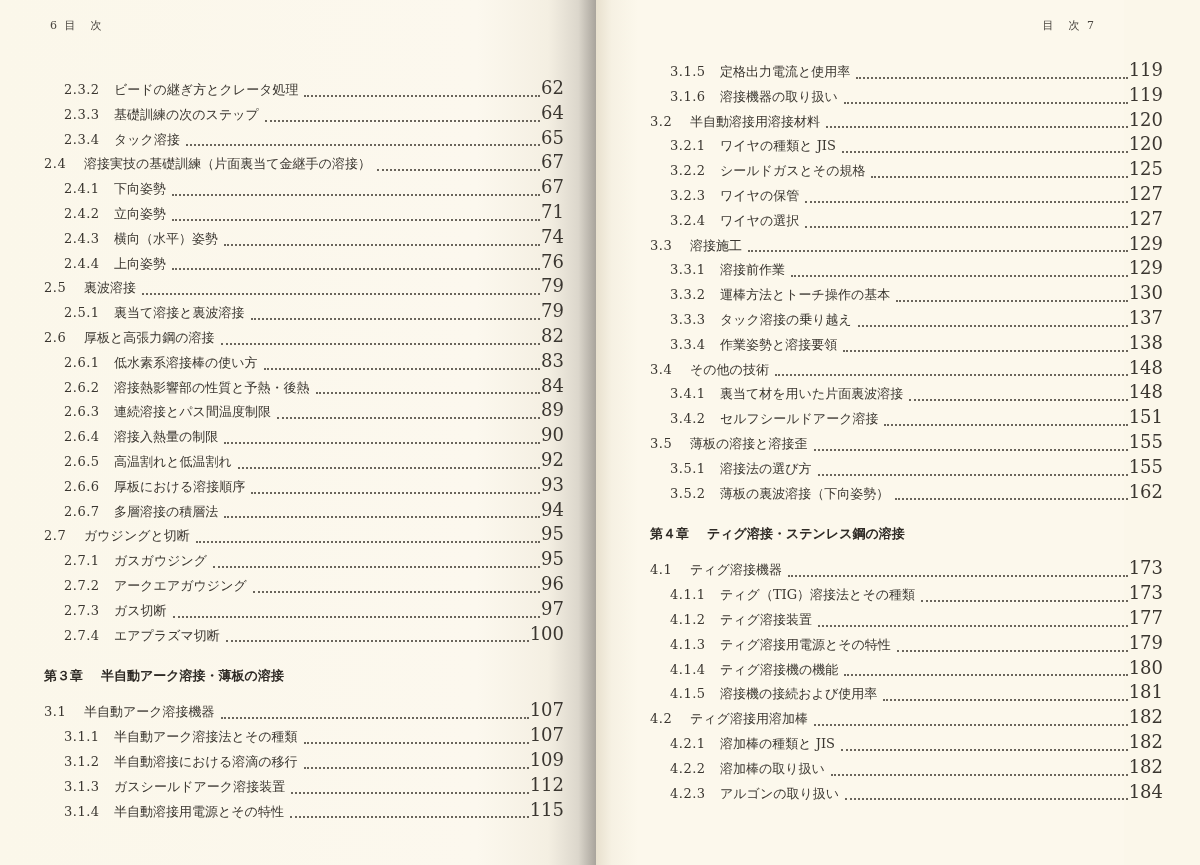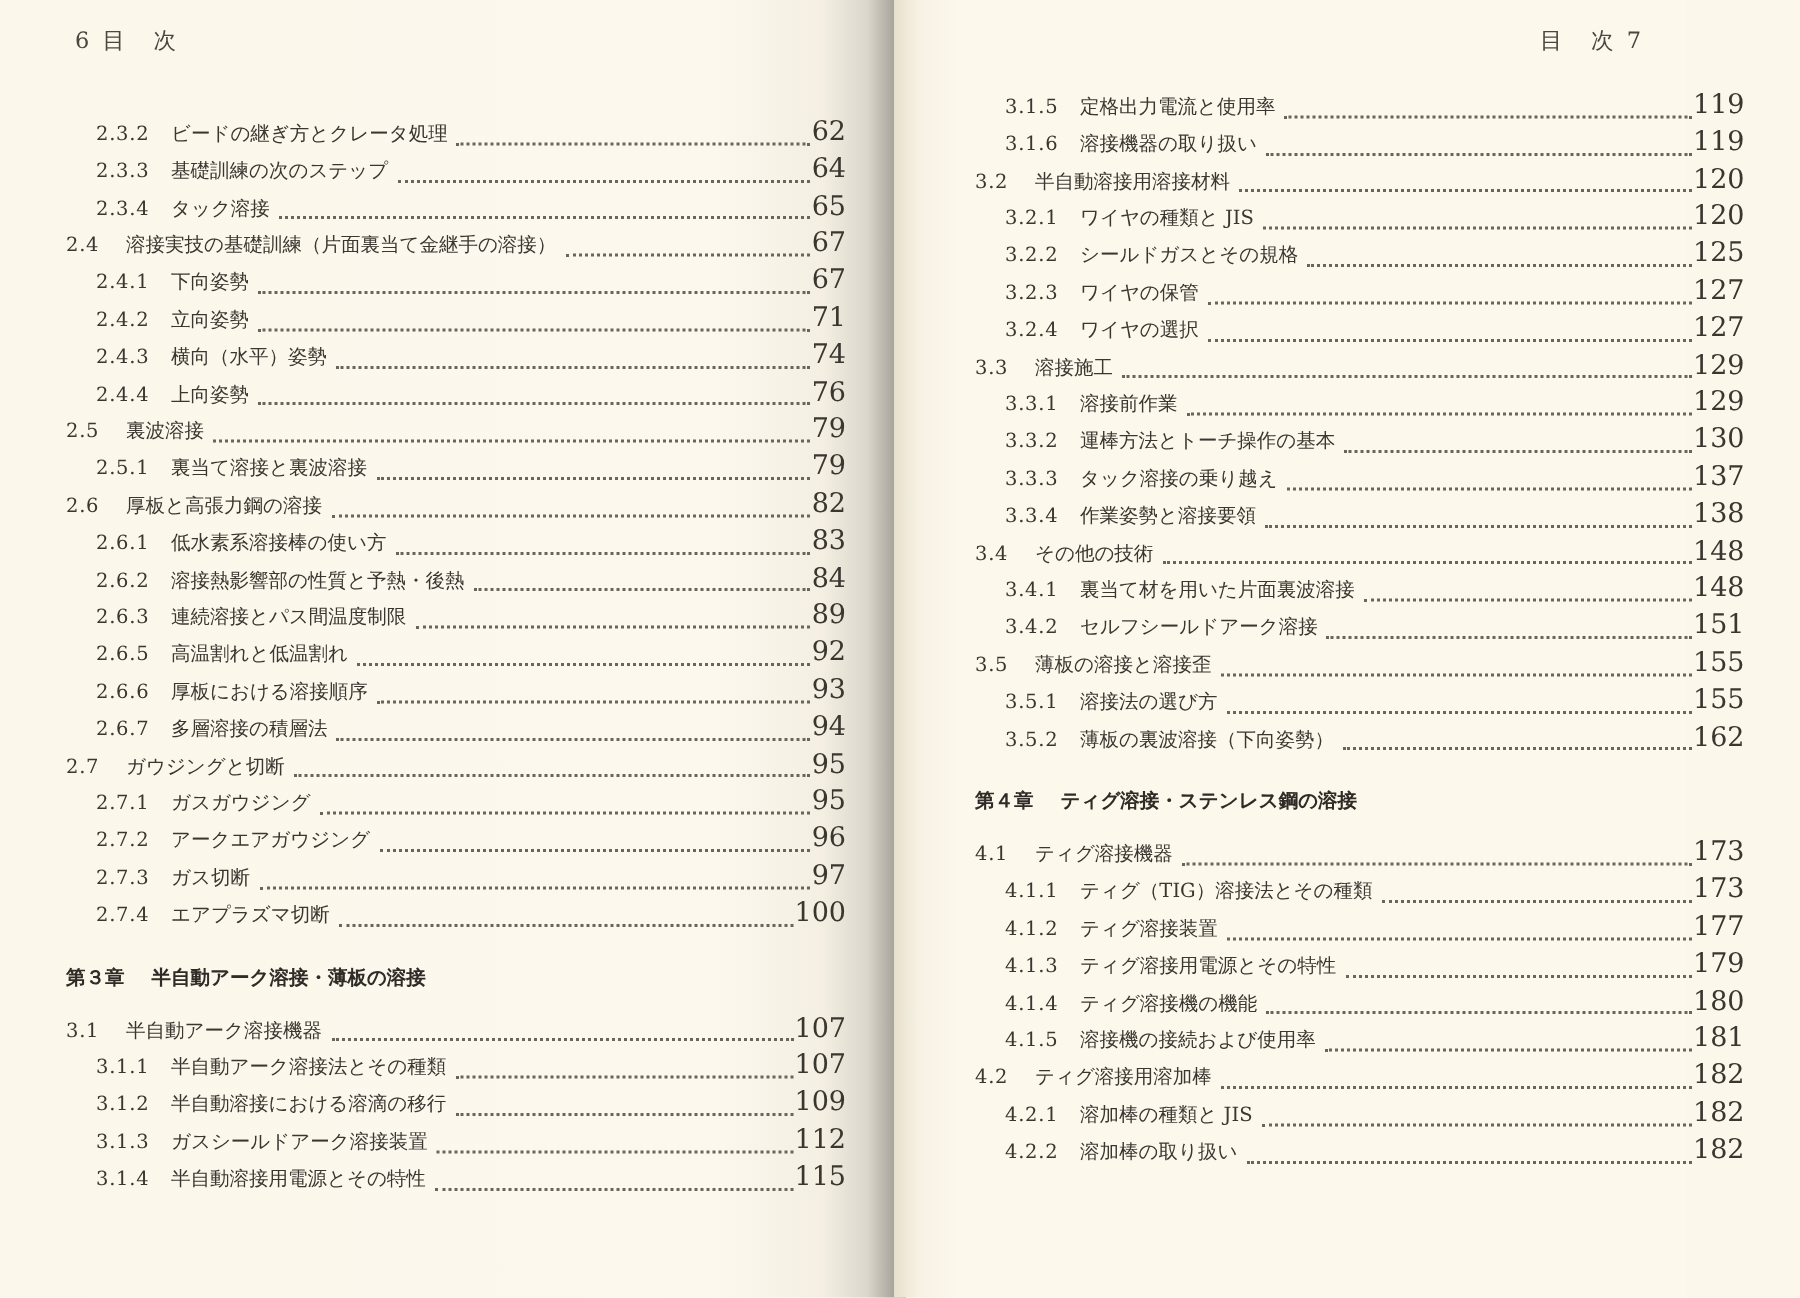--- a/index.html
+++ b/index.html
@@ -14,21 +14,21 @@
     position: absolute; top: 0; height: 865px;
     background: #fcf8ec;
   }
   .page.left { left: 0; width: 596px; background: linear-gradient(to right, #fbf7ea 0%, #fcf8ee 80%, #f4efe2 92%, #dcd7cc 97%, #a9a49c 100%); }
   .page.right { left: 596px; width: 528px; background: linear-gradient(to right, #e8e0ce 0%, #f6f1e3 3%, #fcf8ec 8%, #fcf8ec 100%); }
   .spine {
     position: absolute; left: 596px; top: 0; width: 8px; height: 865px;
     background: linear-gradient(to right, #8e8a84 0%, #9b8f7c 50%, #6e6455 100%);
   }
   .running-head {
-    position: absolute; top: 18px; font-size: 15px; color: #4a4640;
+    position: absolute; top: 18px; font-size: 11px; color: #4a4640;
     letter-spacing: 2px;
   }
   .left .running-head { left: 50px; }
   .right .running-head { right: 28px; }
   .toc { position: absolute; list-style: none; margin: 0; padding: 0; }
   .left .toc { left: 44px; top: 58px; width: 520px; margin-top: 19px; }
   .right .toc { left: 54px; top: 59px; width: 513px; }
   .entry {
     display: flex; align-items: baseline;
     height: 24.8px; font-size: 13px; white-space: nowrap;
@@ -136,20 +136,26 @@
         <span class="dots"></span>
         <span class="pg">84</span>
       </li>
       <li class="entry lv3">
         <span class="num">2.6.3</span>
         <span class="title">連続溶接とパス間温度制限</span>
         <span class="dots"></span>
         <span class="pg">89</span>
       </li>
       <li class="entry lv3">
+        <span class="num">2.6.4</span>
+        <span class="title">溶接入熱量の制限</span>
+        <span class="dots"></span>
+        <span class="pg">90</span>
+      </li>
+      <li class="entry lv3">
         <span class="num">2.6.5</span>
         <span class="title">高温割れと低温割れ</span>
         <span class="dots"></span>
         <span class="pg">92</span>
       </li>
       <li class="entry lv3">
         <span class="num">2.6.6</span>
         <span class="title">厚板における溶接順序</span>
         <span class="dots"></span>
         <span class="pg">93</span>
@@ -391,14 +397,20 @@
         <span class="title">溶加棒の種類と JIS</span>
         <span class="dots"></span>
         <span class="pg">182</span>
       </li>
       <li class="entry lv3">
         <span class="num">4.2.2</span>
         <span class="title">溶加棒の取り扱い</span>
         <span class="dots"></span>
         <span class="pg">182</span>
       </li>
+      <li class="entry lv3">
+        <span class="num">4.2.3</span>
+        <span class="title">アルゴンの取り扱い</span>
+        <span class="dots"></span>
+        <span class="pg">184</span>
+      </li>
   </ul>
 </div>
 
 </body></html>

